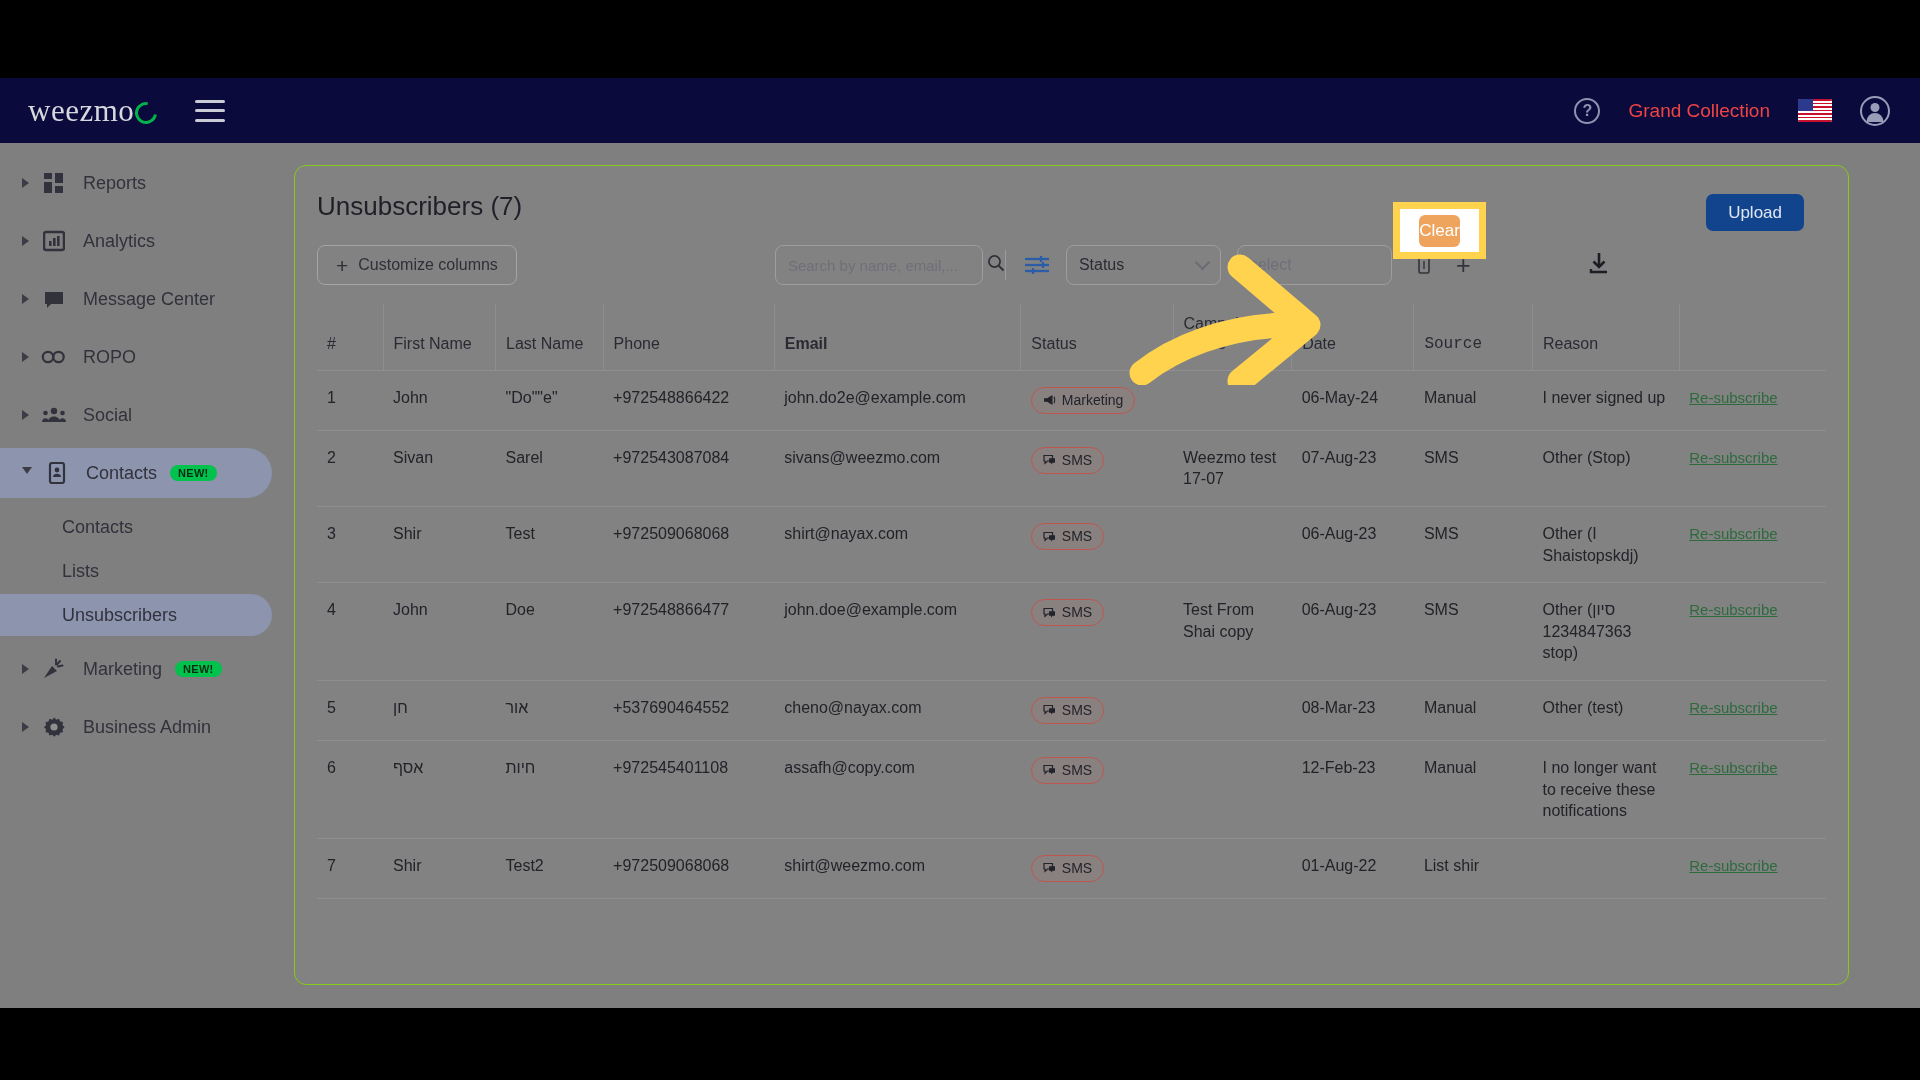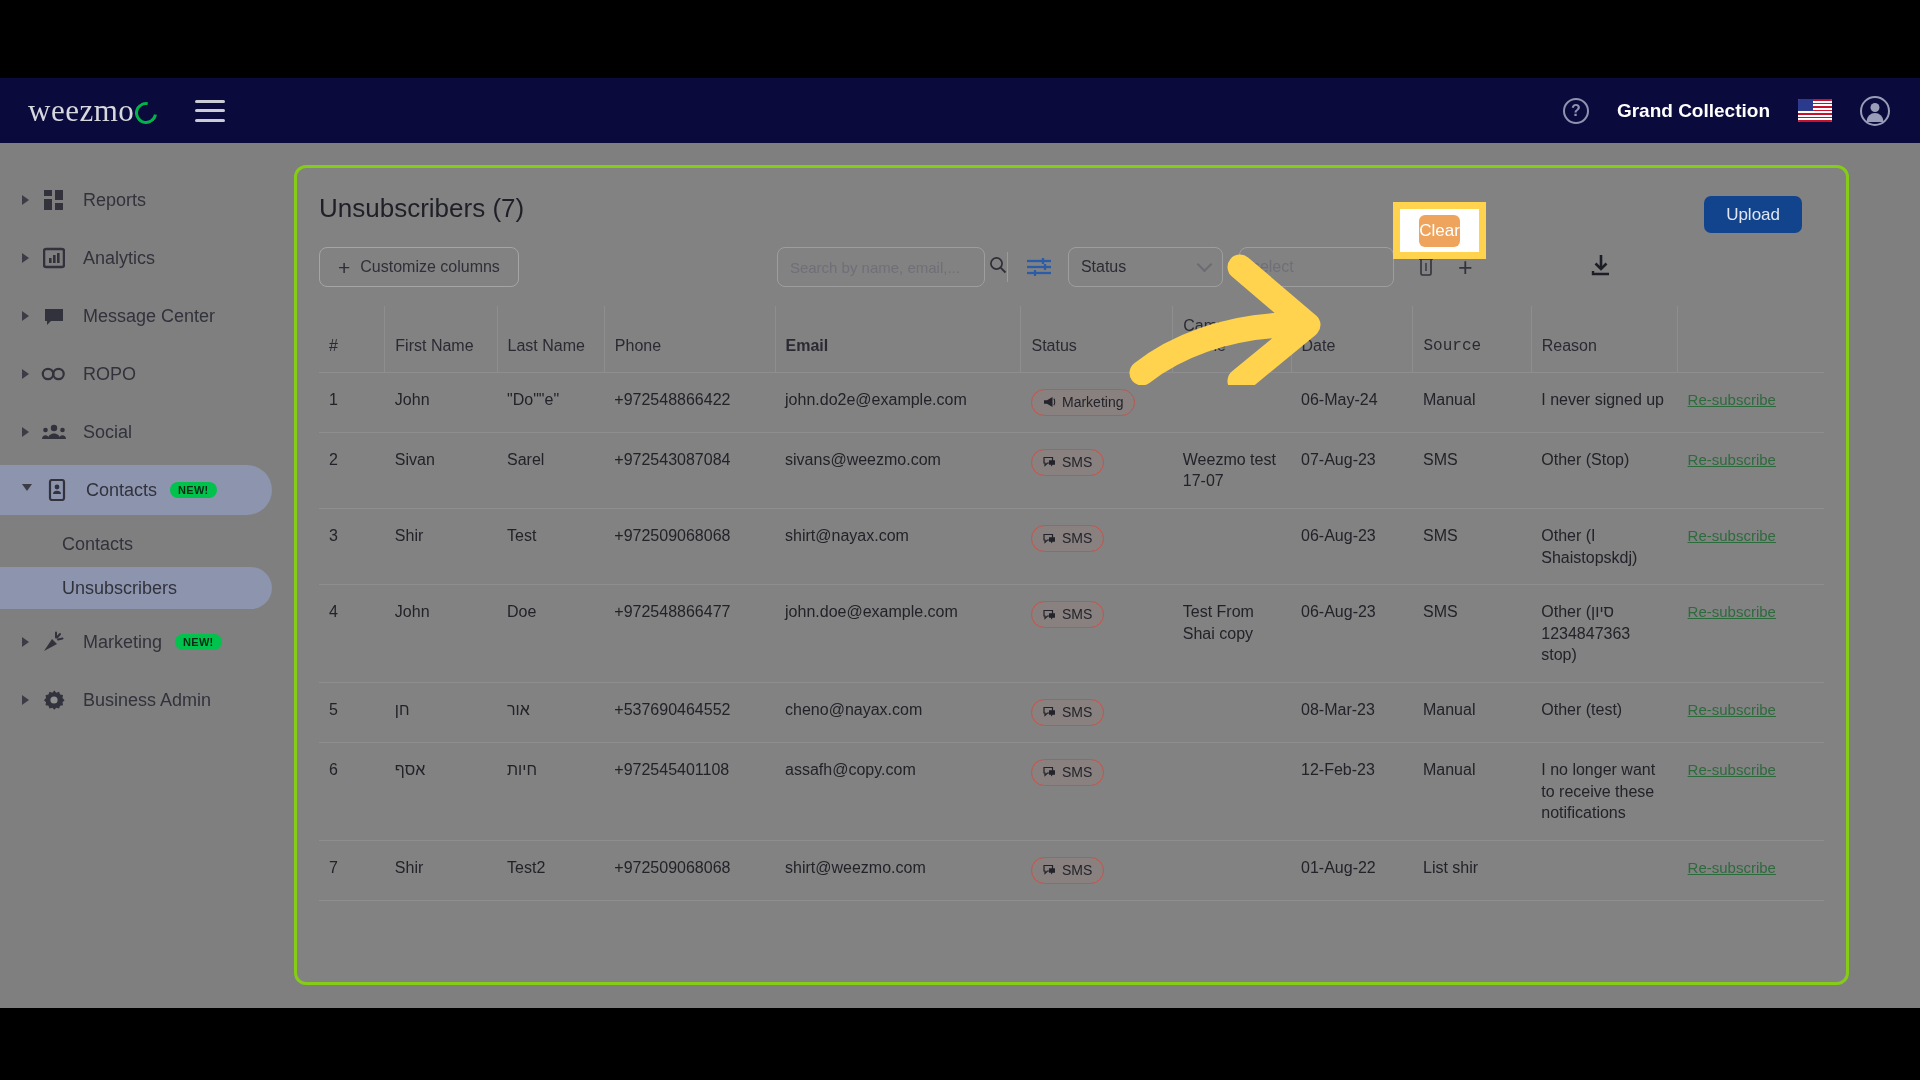--- a/index.html
+++ b/index.html
@@ -55,41 +55,41 @@
 
   .topbar-right {
     margin-left:auto; display:flex; align-items:center; gap:28px; margin-right:30px;
   }
   .help-icon {
     width: 26px; height: 26px; border-radius: 50%;
     border: 2px solid #8f93b0; color: #8f93b0;
     font-size: 16px; display:flex; align-items:center; justify-content:center;
     font-weight: 700; cursor:pointer;
   }
-  .account-name { color:#ffffff; font-size:19px; font-weight:700; }
+  .account-name { color:#ef4444; font-size:19px; font-weight:400; }
   .flag {
     width: 34px; height: 23px; position: relative; overflow: hidden;
     background: #fff; border-radius: 2px;
   }
   .flag .stripes { position:absolute; inset:0;
     background: repeating-linear-gradient(to bottom, #c8102e 0 1.77px, #fff 1.77px 3.54px); }
   .flag .canton { position:absolute; left:0; top:0; width:15px; height:12.4px; background:#2b3a8c; }
   .user-icon {
     width:30px; height:30px; border-radius:50%; border:2px solid #9a9db8;
     position:relative; cursor:pointer;
   }
   .user-icon::before { content:""; position:absolute; left:50%; top:5px; transform:translateX(-50%);
     width:9px; height:9px; border-radius:50%; background:#9a9db8; }
   .user-icon::after { content:""; position:absolute; left:50%; bottom:2px; transform:translateX(-50%);
     width:17px; height:9px; border-radius:9px 9px 0 0; background:#9a9db8; }
 
   
   .sidebar {
     position:absolute; left:0; top:65px; width:282px; height:669px;
-    background: transparent; padding-top: 24px;
+    background: transparent; padding-top: 7px;
   }
   .nav-item {
     display:flex; align-items:center; height:50px;
     padding-left: 22px; margin: 8px 10px 8px 0;
     border-radius: 0 26px 26px 0; cursor:pointer;
     position: relative;
   }
   .nav-item.active { background: #8c94ae; }
   .caret {
     width: 0; height: 0; margin-right: 12px;
@@ -122,21 +122,21 @@
   }
   .sub-item.active { background:#8c94ae; }
 
   
   .main {
     position:absolute; left:282px; top:65px; right:0; bottom:0;
     padding: 22px 50px 0 12px;
   }
   .card {
     background: #828282;
-    border: 3px solid #84cc16;
+    border: 1px solid #84cc16;
     border-radius: 12px;
     width: 1555px; height: 820px;
     position: relative;
     overflow: hidden;
   }
   .card-title {
     font-size: 26px; color:#1f1f28; padding: 25px 0 0 22px; font-weight:400;
   }
 
   
@@ -343,20 +343,23 @@
               <path d="M7 15c0-2.1 1.8-3.2 4-3.2s4 1.1 4 3.2z" fill="#32323c"></path>
             </svg>
         </span>
         <span class="nav-label">Contacts</span>
         <span class="badge-new">NEW!</span>
       </div>
 
       <div class="sub-item">
         <span>Contacts</span>
       </div>
+      <div class="sub-item">
+        <span>Lists</span>
+      </div>
       <div class="sub-item active">
         <span>Unsubscribers</span>
       </div>
 
       <div class="nav-item">
         <span class="caret"></span>
         <span class="nav-icon">
           <svg width="24" height="22" viewBox="0 0 24 22">
               <path d="M2 20l8-12 5 5z" fill="#32323c"></path>
               <path d="M14 1.5v5M18 3l-3 3.5M20.5 7.5l-4.5 1" stroke="#32323c" stroke-width="2" stroke-linecap="round"></path>

